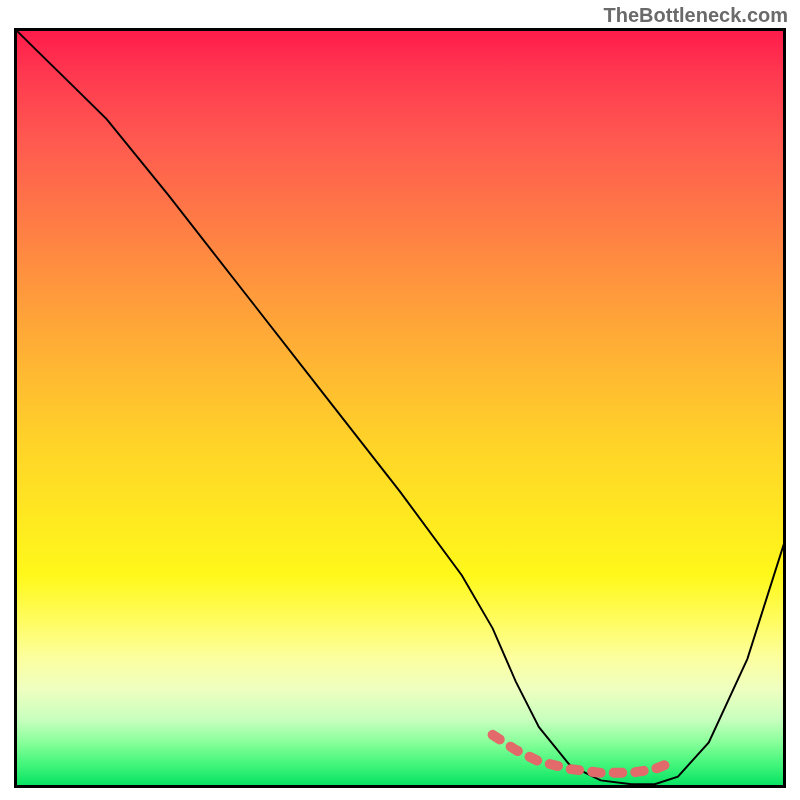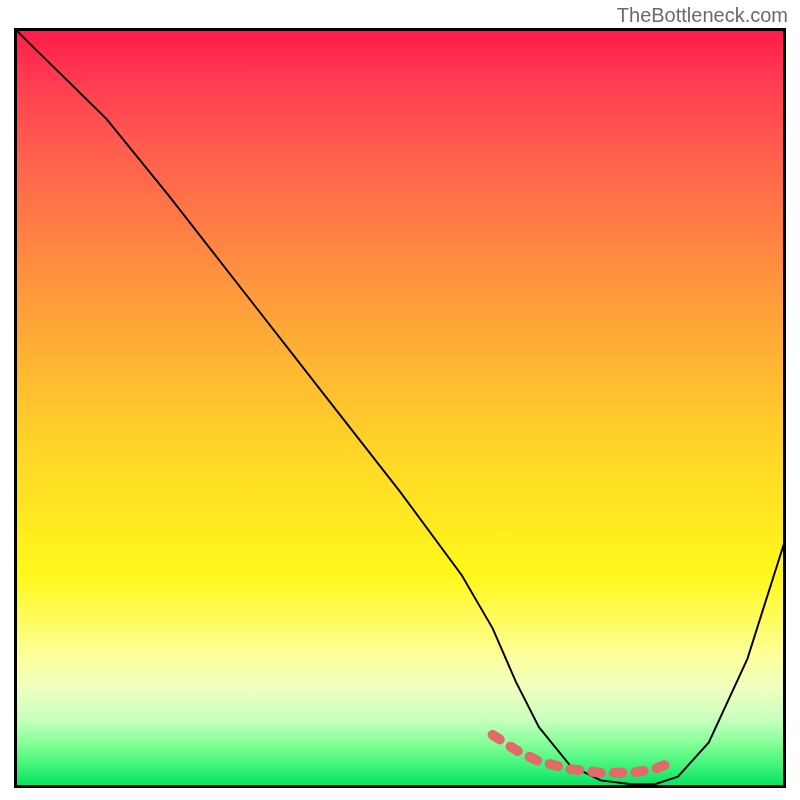--- a/index.html
+++ b/index.html
@@ -9,21 +9,21 @@
     background: #ffffff;
     font-family: Arial, sans-serif;
     position: relative;
   }
   .watermark {
     position: absolute;
     top: 4px;
     right: 12px;
     font-size: 20px;
     color: #6a6a6a;
-    font-weight: normal;
+    font-weight: bold;
     z-index: 10;
   }
   .chart-area {
     position: absolute;
     top: 28px;
     left: 14px;
     width: 772px;
     height: 760px;
   }
   .gradient-bg {

